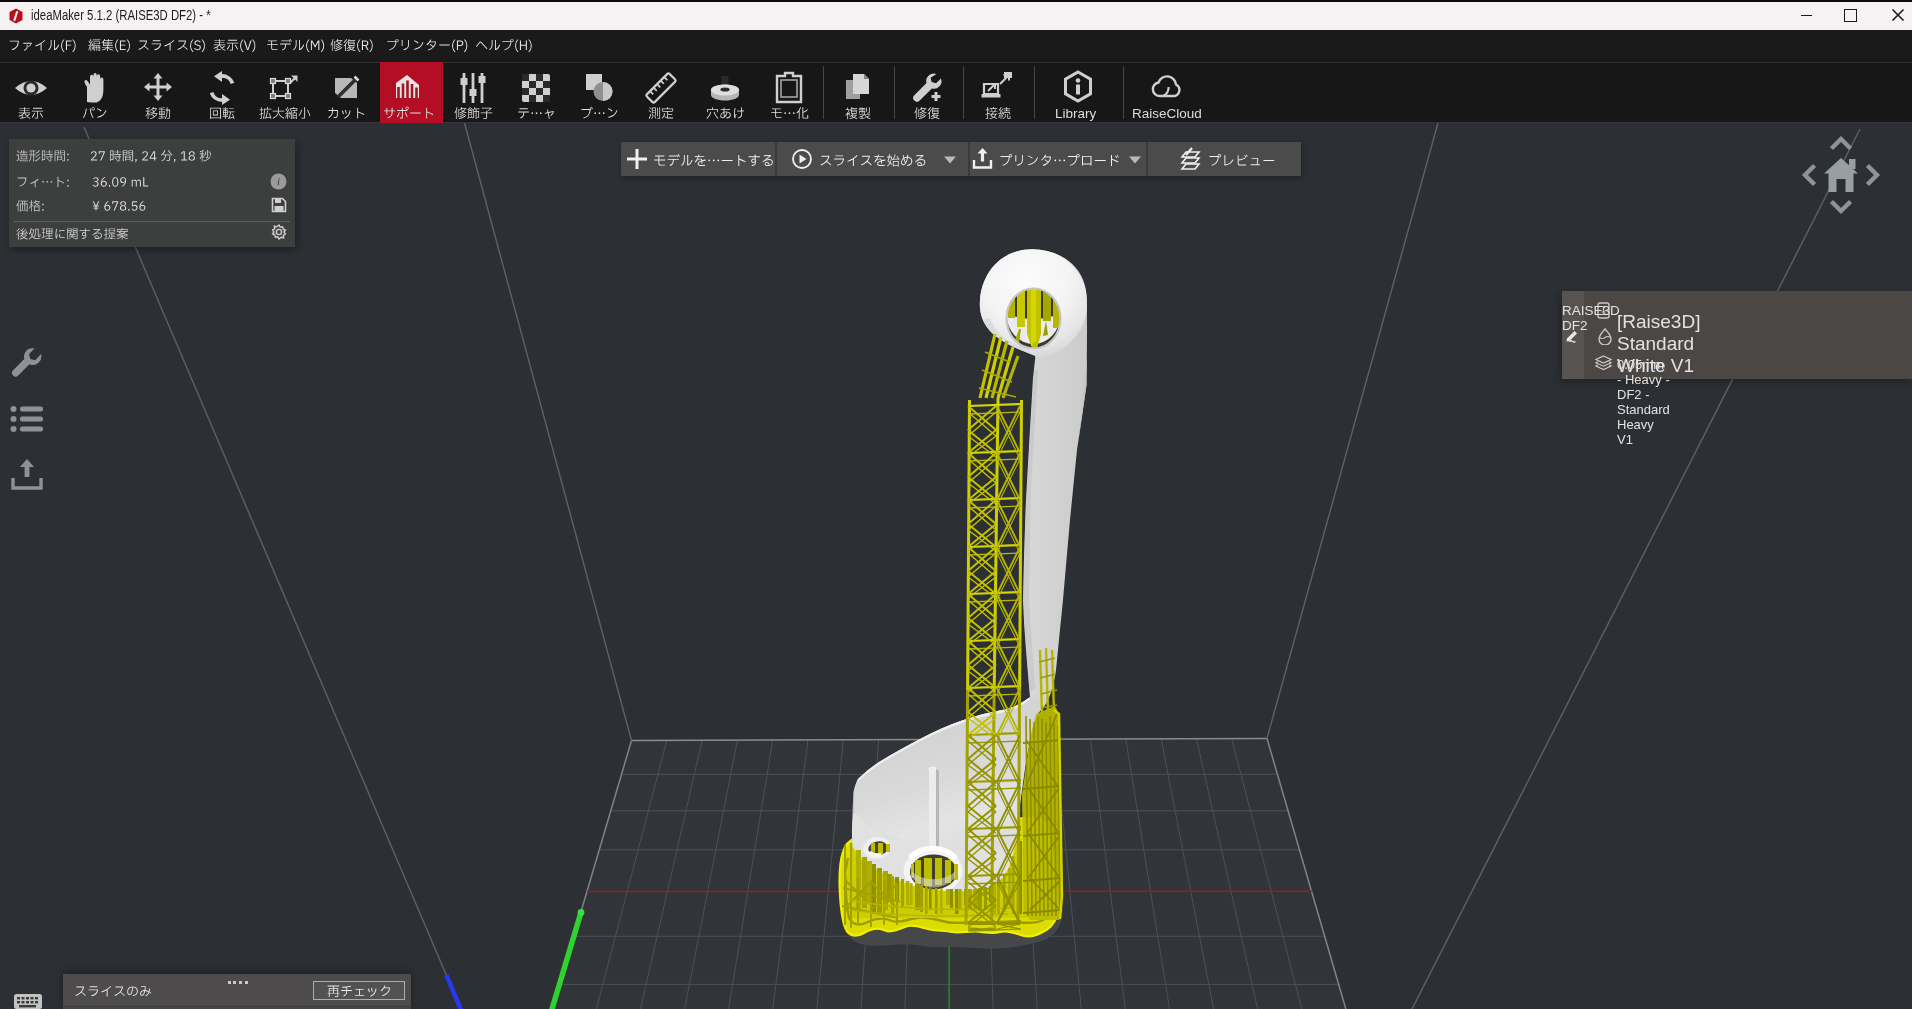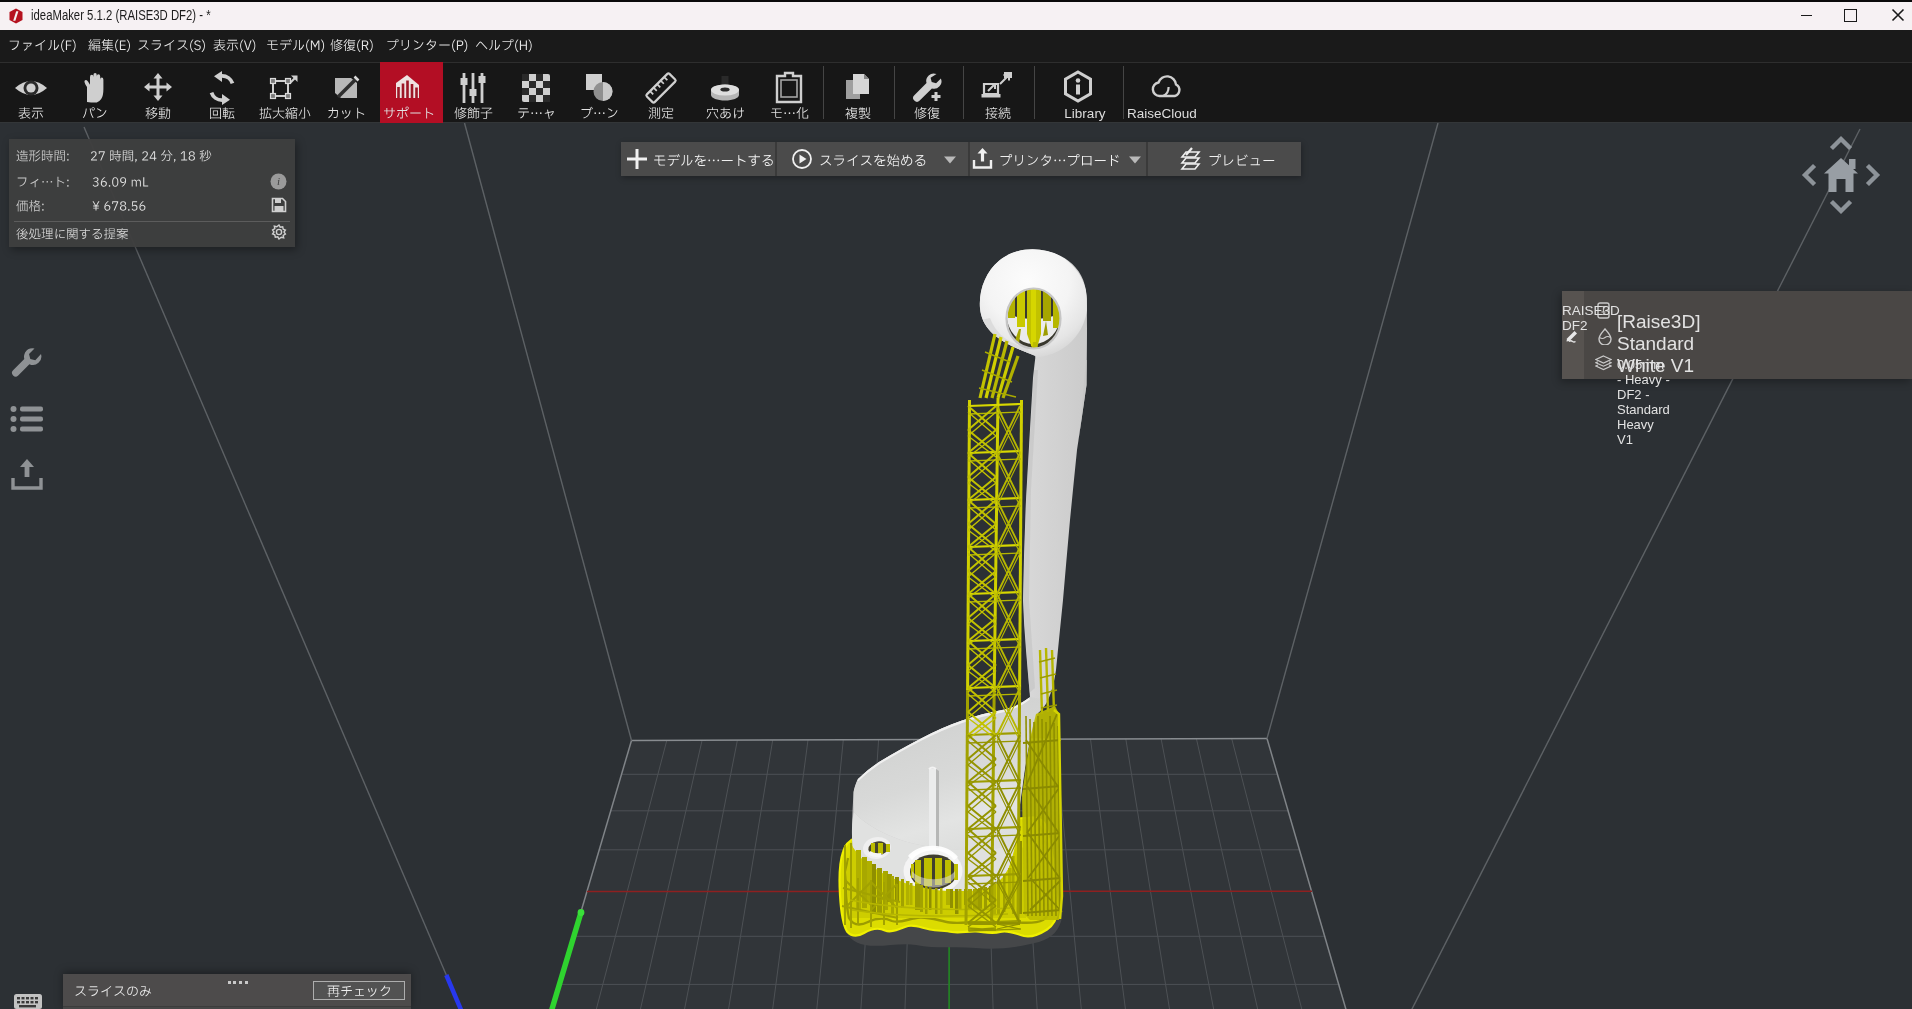--- a/index.html
+++ b/index.html
@@ -474,22 +474,22 @@
     </svg>
     <svg style="position:absolute;left:845.0px;top:105px" width="30" height="19" viewBox="0 0 30 19">
       <path d="M12.2 14Q10.2 13.5 8.8 12.8Q7.1 13.6 4.7 14L4.5 13.3Q6.5 13 8.1 12.3Q7.1 11.7 6.5 10.9Q5.8 11.5 5 11.9L4.6 11.3Q5.6 10.9 6.3 10.2Q7.1 9.5 7.6 8.8H6V5Q5.6 5.6 5.2 6L4.7 5.4Q5.4 4.8 5.9 3.8Q6.4 2.8 6.6 2.1L7.4 2.2Q7.3 2.6 7.1 3H12.2V3.8H6.8Q6.5 4.3 6.3 4.7H11.7V8.8H8.4Q8.1 9.3 7.7 9.8H11.8V10.3Q11 11.4 9.6 12.3Q10.9 12.9 12.5 13.3ZM5.1 10.1 4.5 10.6 3.1 8.7Q3.1 8.7 3.1 8.7Q3.1 8.7 3.1 8.7V14.2H2.3V9Q1.7 9.8 0.7 10.7L0.3 10Q1.7 8.9 2.5 7.6Q3.4 6.3 3.7 5.1H0.7V4.3H2.3V2.4H3V4.3H4.5V4.9Q4.3 5.8 3.9 6.6Q3.5 7.4 3.1 8.1V8.2H3.1L3.2 8.1Q3.3 8 3.4 8Q3.5 8 3.6 8.1L3.9 8.5Q4.3 7.9 4.6 6.9L5.2 7.2Q4.8 8.2 4.3 9ZM10.9 5.4H6.8V6.4H10.9ZM10.9 7H6.8V8.1H10.9ZM8.9 11.9Q10.1 11.3 10.8 10.4H7.1Q7.7 11.2 8.9 11.9Z M16.8 6.1V5.3H13.7V4.6H16.8V3.7H15Q14.7 4.1 14.4 4.4L13.7 4Q14.2 3.6 14.5 3.2Q14.8 2.7 15 2.2L15.7 2.4Q15.5 2.7 15.4 3H16.8V2.2H17.5V3H20.2V3.7H17.5V4.6H20.5V5.3H17.5V6.1H20.1V7.7Q20.1 8.3 19.6 8.3H18.4L18.3 7.7H19.4V6.7H17.5V8.8H16.8V6.7H14.9V8.4H14.2V6.1ZM22.1 8.5 21.9 7.8H23.9V2.3H24.7V7.7Q24.7 8.1 24.5 8.3Q24.3 8.5 23.9 8.5ZM21.2 2.6H22V6.8H21.2ZM19.4 10.1Q18.6 10.9 17.4 11.4V13Q19.1 12.8 20.9 12.4L21 13.1Q18.6 13.6 15.2 14L15.1 13.3Q16.1 13.2 16.6 13.1V11.7Q15.3 12.2 13.8 12.5L13.5 11.9Q16.7 11.2 18.4 10.1H13.7V9.5H19.1V8.6H19.9V9.5H25.3V10.1H20.4Q20.9 11 21.7 11.6Q23 11.1 24.1 10.2L24.6 10.7Q23.7 11.5 22.3 12Q23.5 12.8 25.5 13.3L25.1 13.9Q23 13.4 21.6 12.4Q20.3 11.5 19.6 10.1Z" fill="#e2e2e2"></path>
     </svg>
     <svg style="position:absolute;left:914.0px;top:105px" width="30" height="19" viewBox="0 0 30 19">
       <path d="M3.4 2.2Q3.1 3.9 2.6 5.3V14H1.9V7Q1.4 7.9 0.9 8.6L0.4 7.9Q1.2 6.8 1.8 5.3Q2.3 3.8 2.7 2.1ZM5.5 5.7 5.1 5.1Q5.9 4.5 6.5 3.7Q7.2 3 7.5 2.1L8.2 2.3Q8.1 2.7 7.8 3.2H12.4V3.9H11.6Q11 5.2 9.7 6.2Q10.9 7 12.6 7.6L12.2 8.3Q10.5 7.7 9.1 6.7Q7.5 7.8 5.6 8.4L5.3 7.7Q7.1 7.2 8.5 6.3Q7.4 5.4 6.8 4.6Q6.2 5.2 5.5 5.7ZM7.4 3.9 7.3 4Q8 5 9.1 5.8Q10.2 4.9 10.7 3.9ZM4.6 12.2H3.9V3.9H4.6ZM9.8 8.1Q9.1 8.8 8 9.3Q7 9.8 5.8 10.2L5.4 9.5Q6.6 9.2 7.6 8.7Q8.6 8.2 9.3 7.6ZM5.4 11.3Q8.6 10.6 10.6 8.8L11.1 9.2Q9.1 11.2 5.7 12ZM4.8 13.3Q9.4 12.5 11.8 10.1L12.3 10.6Q11.1 11.9 9.2 12.8Q7.4 13.7 5.1 14.1Z M25.2 14Q22.9 13.5 21.3 12.7Q19.5 13.6 17 14L16.7 13.3Q18.8 13 20.5 12.3Q19.4 11.7 18.7 10.9Q18 11.4 17.2 11.9L16.8 11.3Q17.8 10.8 18.6 10.1Q19.4 9.5 19.9 8.8H18.1V4.8Q17.9 5.2 17.6 5.4L17.1 4.8Q17.6 4.3 18.1 3.5Q18.6 2.7 18.8 2L19.5 2.2Q19.4 2.7 19.3 3H25.2V3.8H18.9Q18.6 4.3 18.2 4.7H24.5V8.8H20.8Q20.4 9.3 20 9.8H24.6V10.3Q23.9 11.4 22.2 12.3Q23.6 12.9 25.5 13.3ZM17 2.4Q15.7 4.7 14 6L13.5 5.3Q15.2 4 16.3 2.1ZM17.2 5.5Q16.5 6.6 15.9 7.5V14H15.1V8.4Q14.5 9 13.8 9.6L13.4 8.9Q14.3 8.2 15.1 7.2Q16 6.1 16.5 5.1ZM23.7 5.4H18.9V6.4H23.7ZM23.7 7.1H18.9V8.1H23.7ZM19.4 10.5Q20 11.2 21.3 11.9Q22.7 11.2 23.5 10.5Z" fill="#e2e2e2"></path>
     </svg>
     <svg style="position:absolute;left:985.0px;top:105px" width="30" height="19" viewBox="0 0 30 19">
       <path d="M4.7 8.4Q3.9 8.7 3.1 9.1V12.9Q3.1 13.4 2.9 13.6Q2.7 13.8 2.2 13.8H1L0.8 13H2.3V9.3Q1.4 9.6 0.6 9.8L0.5 9.1Q1.5 8.8 2.3 8.5V5.3H0.6V4.5H2.3V2.1H3.1V4.5H4.5V5.3H3.1V8.3Q3.7 8 4.6 7.7ZM8.8 3.3H12.2V4H4.7V3.3H8V2.1H8.8ZM12.4 7.1H8.7Q8.3 8 7.9 8.8H12.4V9.5H11.1Q10.5 11.1 9.5 12.1Q11 12.8 12.2 13.4L11.8 14.1Q10.1 13.2 8.8 12.6Q7.3 13.7 4.7 14.1L4.4 13.3Q6.6 13 8 12.2Q6.2 11.5 5.3 11.1Q5.8 10.5 6.5 9.5H4.5V8.8H7Q7.4 8 7.9 7.1H4.5V6.4H9.3Q9.8 5.4 10.1 4.3L10.8 4.5Q10.5 5.5 10.1 6.4H12.4ZM6.7 6.2Q6.4 5.3 6 4.6L6.7 4.3Q7.1 5.1 7.4 6ZM7.4 9.5Q7 10.2 6.5 10.8L8.7 11.8Q9.8 10.9 10.3 9.5Z M16.4 8.5V14H15.6V8.6Q14.9 8.7 13.4 8.7L13.3 8Q13.7 8 14.6 8Q15 7.5 15.6 6.6Q14.7 5.5 13.6 4.5L14 3.9Q14.4 4.3 14.6 4.5Q15.3 3.3 15.8 2L16.5 2.3Q15.8 3.9 15.1 5Q15.5 5.4 16 5.9Q16.8 4.6 17.3 3.5L18 3.8Q16.7 6.2 15.5 7.9Q16.5 7.8 17.4 7.7Q17.1 7 16.9 6.5L17.5 6.2Q18.1 7.5 18.4 8.9L17.8 9.1L17.6 8.4ZM18.7 5.6H21.3V4.2H18.4V3.5H21.3V2.1H22.1V3.5H25.2V4.2H22.1V5.6H24.9V6.3H18.7ZM19.2 8V9.7H18.4V7.3H25.1V9.7H24.4V8ZM20.3 8.9H21V9.2Q21 11 20.3 12.2Q19.6 13.3 18 14L17.6 13.3Q18.6 12.9 19.2 12.4Q19.8 11.8 20 11.1Q20.3 10.3 20.3 9.2ZM24.7 11.1 25.5 11.3V13Q25.5 13.4 25.3 13.6Q25.1 13.8 24.7 13.8H23.4Q22.8 13.8 22.6 13.6Q22.3 13.3 22.3 12.7V8.9H23.1V12.6Q23.1 12.9 23.2 13Q23.3 13.1 23.6 13.1H24.7ZM17.6 9.5Q18 10.7 18.1 12.1L17.5 12.3Q17.3 10.7 17 9.7ZM13.4 12.9Q14.1 11.5 14.3 9.6L15 9.7Q14.7 11.9 14.1 13.3Z" fill="#e2e2e2"></path>
     </svg>
-    <div class="abs" style="left:1055px;top:106px;width:60px;font-size:13.5px;color:#dddddd;text-align:center">Library</div>
-    <div class="abs" style="left:1127px;top:106px;width:80px;font-size:13.5px;color:#dddddd;text-align:left">RaiseCloud</div>
+    <div class="abs" style="left:1055px;top:106px;width:60px;font-size:13.5px;color:#dddddd;text-align:left">Library</div>
+    <div class="abs" style="left:1127px;top:106px;width:80px;font-size:13.5px;color:#dddddd;text-align:center">RaiseCloud</div>
     <div class="abs" style="left:9px;top:139px;width:286px;height:108px;background:rgba(62,62,62,0.96);box-shadow:2px 3px 8px rgba(0,0,0,0.35)"></div>
     <svg style="position:absolute;left:16px;top:148px" width="57" height="18" viewBox="0 0 57 18">
       <path d="M11.8 6.1V6.8H4V6.1H7.5V4.4H5.4Q5.1 5 4.7 5.5L4 5.1Q4.5 4.5 4.9 3.8Q5.3 3 5.5 2.2L6.2 2.4Q6.1 3 5.8 3.7H7.5V2.1H8.3V3.7H11.5V4.4H8.3V6.1ZM3.1 5.3Q1.9 3.7 0.9 2.7L1.5 2.2Q2 2.8 2.6 3.4Q3.2 4.1 3.7 4.9ZM12.1 12.4 11.9 13.2H5.7Q4.3 13.2 3.5 12.6Q2.7 12 2.6 11.2H2.5Q2.5 12.5 0.8 13.3L0.5 12.6Q1.4 12.2 1.8 11.6Q2.1 11.1 2.1 10.2V7.4H0.6V6.6H2.9V10.2Q2.9 11.3 3.7 11.8Q4.4 12.4 5.7 12.4ZM11.2 7.8V11.2H4.7V7.8ZM10.4 8.5H5.5V10.5H10.4Z M23.9 2.6Q23.1 3.6 22.1 4.4Q21 5.2 19.8 5.8L19.4 5.1Q21.8 4 23.2 2.1ZM19.5 7.3H18.1V13.4H17.3V7.3H15.4Q15.4 9.3 14.9 10.7Q14.5 12.2 13.6 13.4L13 12.8Q13.9 11.7 14.2 10.4Q14.6 9.1 14.7 7.3H13.1V6.6H14.7V3.3H13.3V2.6H19.4V3.3H18.1V6.6H19.5ZM15.4 3.3V6.6H17.3V3.3ZM19.4 8.6Q20.6 8.1 21.7 7.2Q22.7 6.3 23.5 5.4L24.1 5.8Q23.3 6.8 22.2 7.8Q21.1 8.7 19.8 9.4ZM24.5 9.2Q23.6 10.5 22.2 11.7Q20.8 12.8 19.3 13.5L18.8 12.7Q20.3 12.1 21.6 11Q22.9 10 23.9 8.8Z M37 6.8H35.3V8.5H36.8V9.2H35.3V12.5Q35.3 12.9 35.1 13.1Q34.9 13.3 34.5 13.3H32.6L32.4 12.6H34.5V9.2H29.9V8.5H34.5V6.8H29.8V6.1H32.9V4.3H30.1V3.7H32.9V2H33.6V3.7H36.6V4.3H33.6V6.1H37ZM26.7 13H25.9V2.5H29.2V11.8H26.7ZM28.5 6.5V3.2H26.7V6.5ZM26.7 7.2V11.1H28.5V7.2ZM31.2 9.8Q31.6 10.1 32.1 10.6Q32.5 11.1 32.8 11.5L32.2 12Q31.9 11.5 31.5 11Q31.1 10.6 30.7 10.2Z M38.6 2.5H43.1V6.6H39.4V13.3H38.6ZM44.2 2.5H48.9V12.4Q48.9 12.8 48.7 13Q48.5 13.2 48.1 13.2H46.2L46.1 12.4H48.1V6.6H44.2ZM39.4 4.2H42.3V3.1H39.4ZM45 4.2H48.1V3.1H45ZM39.4 6H42.3V4.8H39.4ZM45 6H48.1V4.8H45ZM41.1 7.7H46.2V12.1H41.9V12.8H41.1ZM45.5 9.5V8.3H41.9V9.5ZM41.9 10.1V11.5H45.5V10.1Z M51.1 6.5V6.3Q51.1 6 51.3 5.8Q51.5 5.6 51.9 5.6Q52.3 5.6 52.5 5.8Q52.7 6 52.7 6.3V6.5Q52.7 6.8 52.5 7Q52.3 7.2 51.9 7.2Q51.5 7.2 51.3 7Q51.1 6.8 51.1 6.5ZM51.1 11.9V11.8Q51.1 11.4 51.3 11.2Q51.5 11 51.9 11Q52.3 11 52.5 11.2Q52.7 11.4 52.7 11.8V11.9Q52.7 12.3 52.5 12.5Q52.3 12.7 51.9 12.7Q51.5 12.7 51.3 12.5Q51.1 12.3 51.1 11.9Z" fill="#cccccc"></path>
     </svg>
     <svg style="position:absolute;left:90px;top:148px" width="125" height="18" viewBox="0 0 125 18">
       <path d="M1 12.5V11.4L4 8.6Q5.5 7.2 5.5 6V5.8Q5.5 5 5.1 4.6Q4.6 4.1 3.8 4.1Q2.3 4.1 1.9 5.7L0.9 5.3Q1.2 4.4 1.9 3.8Q2.6 3.2 3.9 3.2Q4.7 3.2 5.3 3.5Q6 3.8 6.3 4.4Q6.6 5 6.6 5.8Q6.6 6.8 6.1 7.6Q5.6 8.4 4.7 9.3L2.1 11.6H7V12.5Z M14.8 4.3 11.3 12.5H10.2L13.7 4.2H9.7V6H8.8V3.3H14.8Z M31.2 6.8H29.5V8.5H31.1V9.2H29.5V12.5Q29.5 12.9 29.3 13.1Q29.1 13.3 28.7 13.3H26.8L26.6 12.6H28.8V9.2H24.2V8.5H28.8V6.8H24V6.1H27.1V4.3H24.3V3.7H27.1V2H27.8V3.7H30.9V4.3H27.8V6.1H31.2ZM21 13H20.2V2.5H23.5V11.8H21ZM22.7 6.5V3.2H20.9V6.5ZM20.9 7.2V11.1H22.7V7.2ZM25.5 9.8Q25.9 10.1 26.3 10.6Q26.7 11.1 27 11.5L26.5 12Q26.2 11.5 25.7 11Q25.3 10.6 24.9 10.2Z M32.8 2.5H37.3V6.6H33.6V13.3H32.8ZM38.5 2.5H43.1V12.4Q43.1 12.8 42.9 13Q42.8 13.2 42.3 13.2H40.5L40.3 12.4H42.3V6.6H38.5ZM33.6 4.2H36.5V3.1H33.6ZM39.2 4.2H42.3V3.1H39.2ZM33.6 6H36.5V4.8H33.6ZM39.2 6H42.3V4.8H39.2ZM35.3 7.7H40.5V12.1H36.1V12.8H35.3ZM39.7 9.5V8.3H36.1V9.5ZM36.1 10.1V11.5H39.7V10.1Z M44.8 14.2Q45.2 13.8 45.4 13.4Q45.6 13.1 45.7 12.6Q45.2 12.5 45.2 12V11.8Q45.2 11.4 45.4 11.2Q45.6 11.1 46 11.1Q46.4 11.1 46.6 11.2Q46.8 11.4 46.8 11.8V12Q46.8 12.5 46.5 13.1Q46.1 13.7 45.6 14.2Z M52.2 12.5V11.4L55.3 8.6Q56.8 7.2 56.8 6V5.8Q56.8 5 56.3 4.6Q55.9 4.1 55 4.1Q53.5 4.1 53.1 5.7L52.2 5.3Q52.5 4.4 53.2 3.8Q53.9 3.2 55.1 3.2Q56 3.2 56.6 3.5Q57.2 3.8 57.6 4.4Q57.9 5 57.9 5.8Q57.9 6.8 57.4 7.6Q56.9 8.4 55.9 9.3L53.4 11.6H58.2V12.5Z M65.1 10.7V12.5H64.1V10.7H59.6V9.8L63.5 3.3H65.1V9.8H66.4V10.7ZM64.1 4.2H64L60.6 9.8H64.1Z M75.4 2.4Q74.7 4 73.8 5.3Q72.8 6.5 71.5 7.5L70.9 6.9Q73.4 5.1 74.7 2.1ZM78.7 2.1Q80.1 5.1 82.6 6.9L82 7.6Q79.5 5.6 78 2.4ZM73 7.2V6.5H80.3Q80.3 10 79.9 11.7Q79.8 12.2 79.5 12.5Q79.3 12.8 78.9 12.9Q78.5 13.1 78 13.1H76.6L76.4 12.3H77.9Q78.5 12.3 78.7 12.1Q79 11.9 79.1 11.4Q79.2 10.8 79.4 9.7Q79.5 8.6 79.5 7.2H76Q75.9 9.4 74.9 10.9Q74 12.3 72 13.3L71.5 12.6Q73.4 11.7 74.2 10.4Q75.1 9.2 75.2 7.2Z M83.5 14.2Q83.9 13.8 84.2 13.4Q84.4 13.1 84.5 12.6Q84 12.5 84 12V11.8Q84 11.4 84.2 11.2Q84.4 11.1 84.8 11.1Q85.1 11.1 85.3 11.2Q85.5 11.4 85.5 11.8V12Q85.5 12.5 85.2 13.1Q84.9 13.7 84.4 14.2Z M97.2 11.6V12.5H91.1V11.6H93.7V4.1H93.6L91.3 6.3L90.7 5.6L93.1 3.3H94.8V11.6Z M98.6 10Q98.6 9.1 99.1 8.5Q99.6 8 100.5 7.7V7.6Q99.8 7.4 99.3 6.8Q98.9 6.3 98.9 5.5Q98.9 4.4 99.7 3.8Q100.5 3.2 101.8 3.2Q103.2 3.2 103.9 3.8Q104.7 4.4 104.7 5.5Q104.7 6.3 104.3 6.8Q103.9 7.4 103.1 7.6V7.7Q104 8 104.5 8.5Q105 9.1 105 10Q105 10.8 104.6 11.4Q104.2 12 103.5 12.3Q102.8 12.7 101.8 12.7Q100.8 12.7 100.1 12.3Q99.4 12 99 11.4Q98.6 10.8 98.6 10ZM103.6 5.8V5.6Q103.6 4.8 103.1 4.5Q102.7 4.1 101.8 4.1Q100.9 4.1 100.5 4.5Q100 4.8 100 5.6V5.8Q100 6.5 100.5 6.9Q100.9 7.2 101.8 7.2Q102.7 7.2 103.1 6.9Q103.6 6.5 103.6 5.8ZM103.9 10.1V9.8Q103.9 9 103.3 8.6Q102.8 8.1 101.8 8.1Q100.8 8.1 100.3 8.6Q99.8 9 99.8 9.8V10.1Q99.8 10.9 100.3 11.3Q100.8 11.8 101.8 11.8Q102.8 11.8 103.3 11.3Q103.9 10.9 103.9 10.1Z M116 9.8 115.8 9H117.3V2.1H118.1V8.9Q118.1 9.8 117.2 9.8ZM114.3 9.6 113.8 10.1 112.6 8Q112.6 7.9 112.6 7.9Q112.5 7.9 112.5 8V13.5H111.8V7.8H111.7Q111.7 8.6 111.3 9.4Q110.9 10.2 110.1 11.2L109.7 10.5Q110.6 9.4 111.1 8.3Q111.6 7.3 111.7 6.2H109.7V5.5H111.8V3.6Q111 3.8 110 3.9L109.8 3.3Q110.9 3.1 112 2.8Q113.1 2.5 113.8 2.1L114.2 2.7Q113.5 3.1 112.5 3.4V5.5H114.2V6.2H112.5V7.7H112.6L112.8 7.5Q112.9 7.4 113 7.4Q113.1 7.4 113.1 7.6ZM119.6 3.3Q120.1 4.2 120.6 5.3Q121 6.4 121.3 7.4L120.6 7.8Q120.3 6.7 119.9 5.6Q119.4 4.5 118.9 3.6ZM114.2 7.6Q115.2 6 115.6 3.4L116.3 3.5Q116.2 4.8 115.8 6Q115.4 7.2 114.8 8ZM113.6 12.6Q116 12 117.5 10.9Q119.1 9.8 119.9 8.2L120.5 8.5Q119.6 10.3 118 11.5Q116.4 12.8 113.8 13.4Z" fill="#e0e0e0"></path>
     </svg>
     <svg style="position:absolute;left:16px;top:174px" width="57" height="18" viewBox="0 0 57 18">
       <path d="M1.7 3.6H10.4Q10.4 6.1 9.7 7.8Q9 9.6 7.6 10.8Q6.2 12 3.9 12.6L3.5 11.7Q5.5 11.2 6.8 10.2Q8 9.2 8.7 7.8Q9.3 6.4 9.4 4.5H1.7Z M22.5 5.4Q21.2 6.7 19.6 7.7V13.2H18.7V8.3Q16.9 9.3 14.8 10.1L14.4 9.3Q16.5 8.5 18.5 7.3Q20.5 6.1 21.9 4.7Z M26.3 7.9V7.7Q26.3 7.4 26.5 7.2Q26.7 7 27.1 7Q27.5 7 27.7 7.2Q27.9 7.4 27.9 7.7V7.9Q27.9 8.2 27.7 8.4Q27.5 8.6 27.1 8.6Q26.7 8.6 26.5 8.4Q26.3 8.2 26.3 7.9ZM30.5 7.9V7.7Q30.5 7.4 30.7 7.2Q30.9 7 31.2 7Q31.6 7 31.8 7.2Q32 7.4 32 7.7V7.9Q32 8.2 31.8 8.4Q31.6 8.6 31.2 8.6Q30.9 8.6 30.7 8.4Q30.5 8.2 30.5 7.9ZM34.6 7.9V7.7Q34.6 7.4 34.8 7.2Q35 7 35.4 7Q35.8 7 36 7.2Q36.2 7.4 36.2 7.7V7.9Q36.2 8.2 36 8.4Q35.8 8.6 35.4 8.6Q35 8.6 34.8 8.4Q34.6 8.2 34.6 7.9Z M47.9 9.5Q45.1 8 42.4 7.1V12.9H41.5V2.7H42.4V6.1Q45.4 7.2 48.3 8.7Z M51.1 6.5V6.3Q51.1 6 51.3 5.8Q51.5 5.6 51.9 5.6Q52.3 5.6 52.5 5.8Q52.7 6 52.7 6.3V6.5Q52.7 6.8 52.5 7Q52.3 7.2 51.9 7.2Q51.5 7.2 51.3 7Q51.1 6.8 51.1 6.5ZM51.1 11.9V11.8Q51.1 11.4 51.3 11.2Q51.5 11 51.9 11Q52.3 11 52.5 11.2Q52.7 11.4 52.7 11.8V11.9Q52.7 12.3 52.5 12.5Q52.3 12.7 51.9 12.7Q51.5 12.7 51.3 12.5Q51.1 12.3 51.1 11.9Z" fill="#cccccc"></path>
     </svg>

